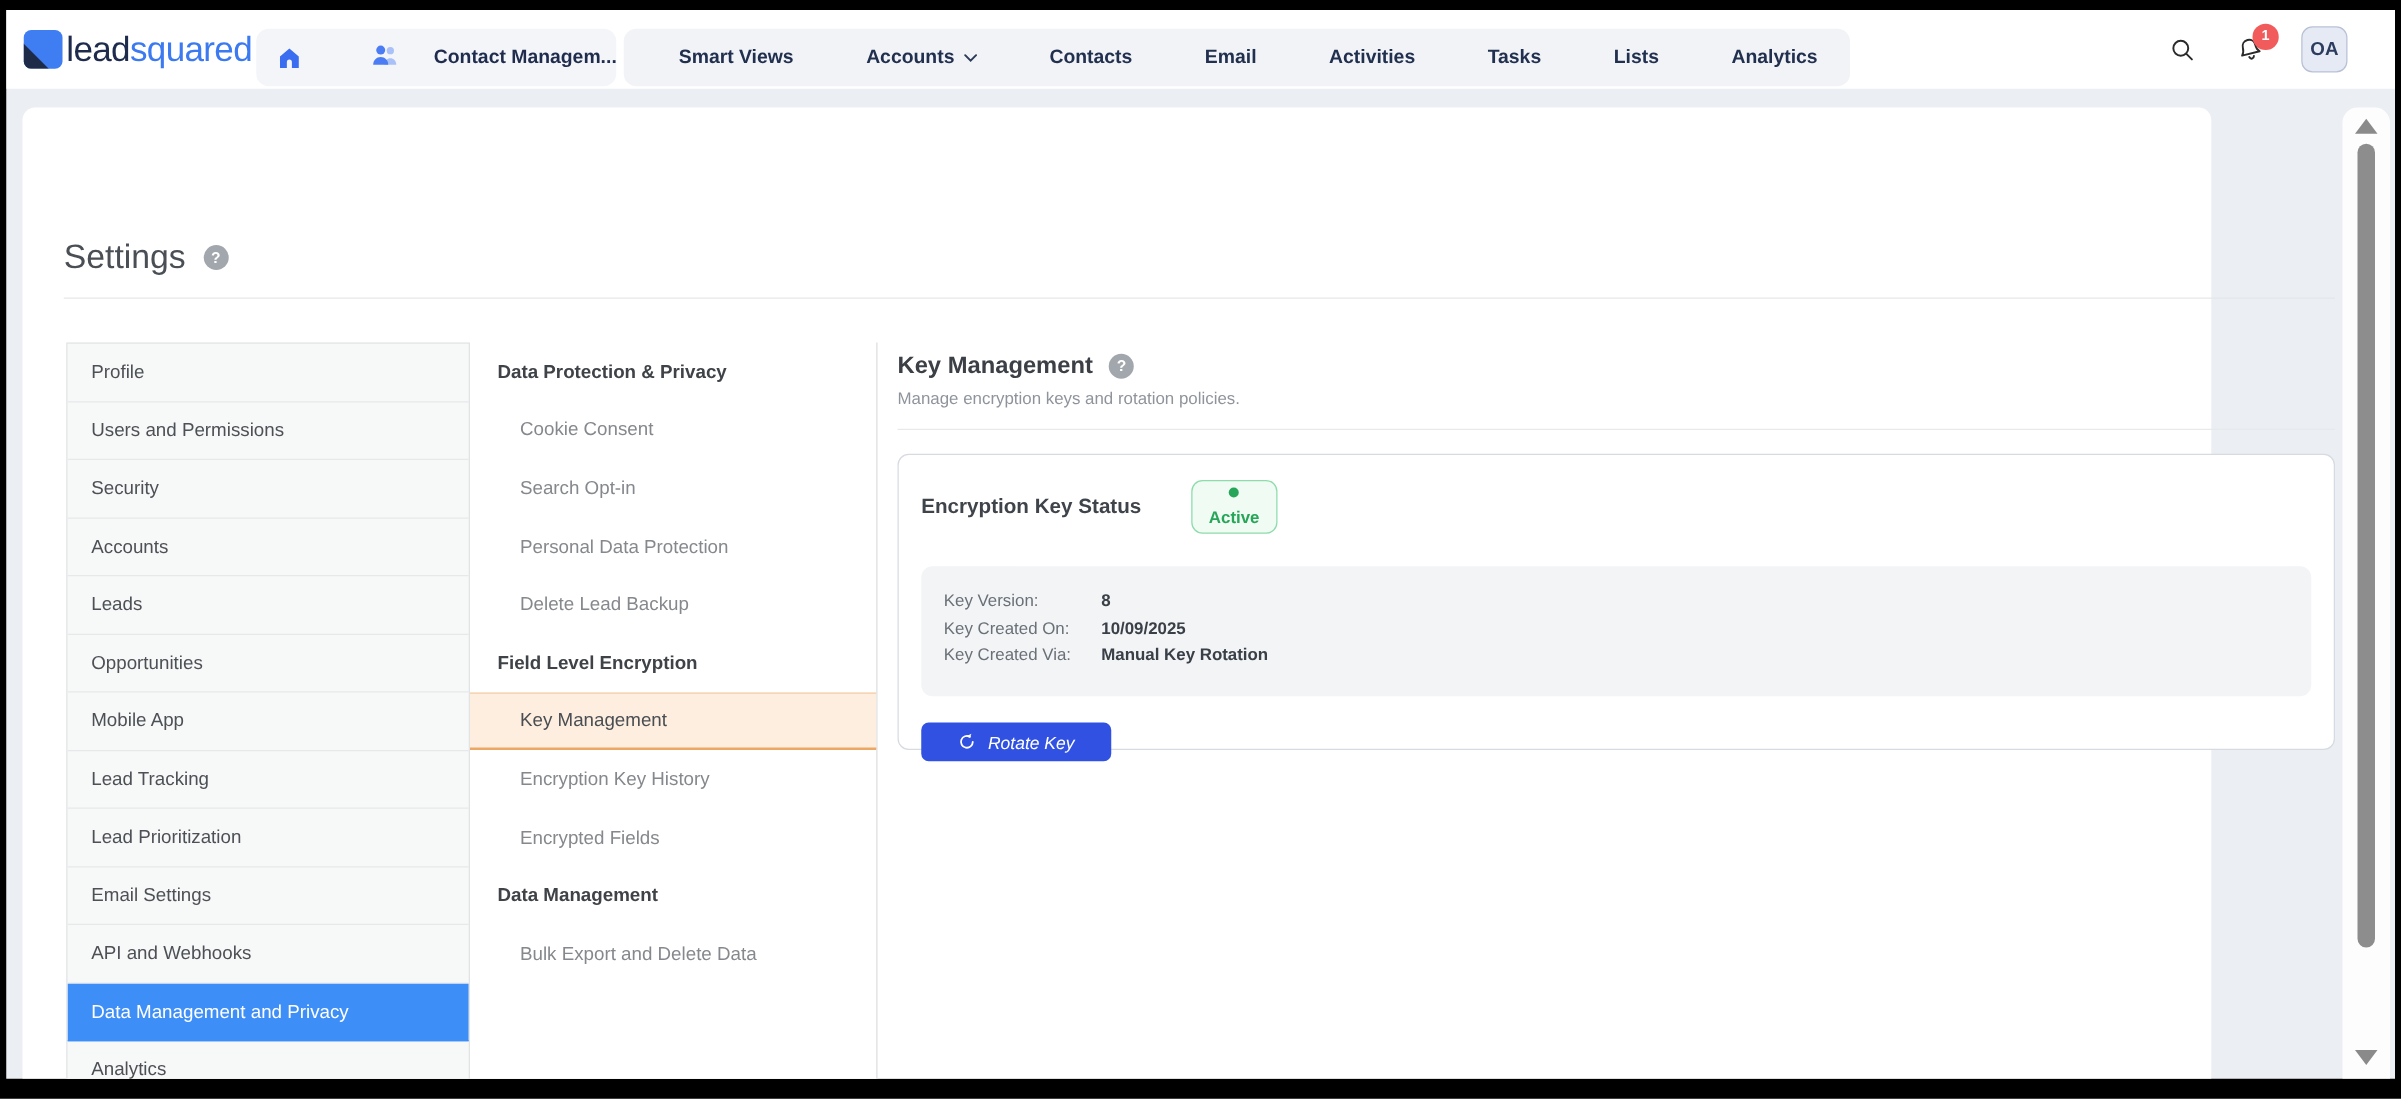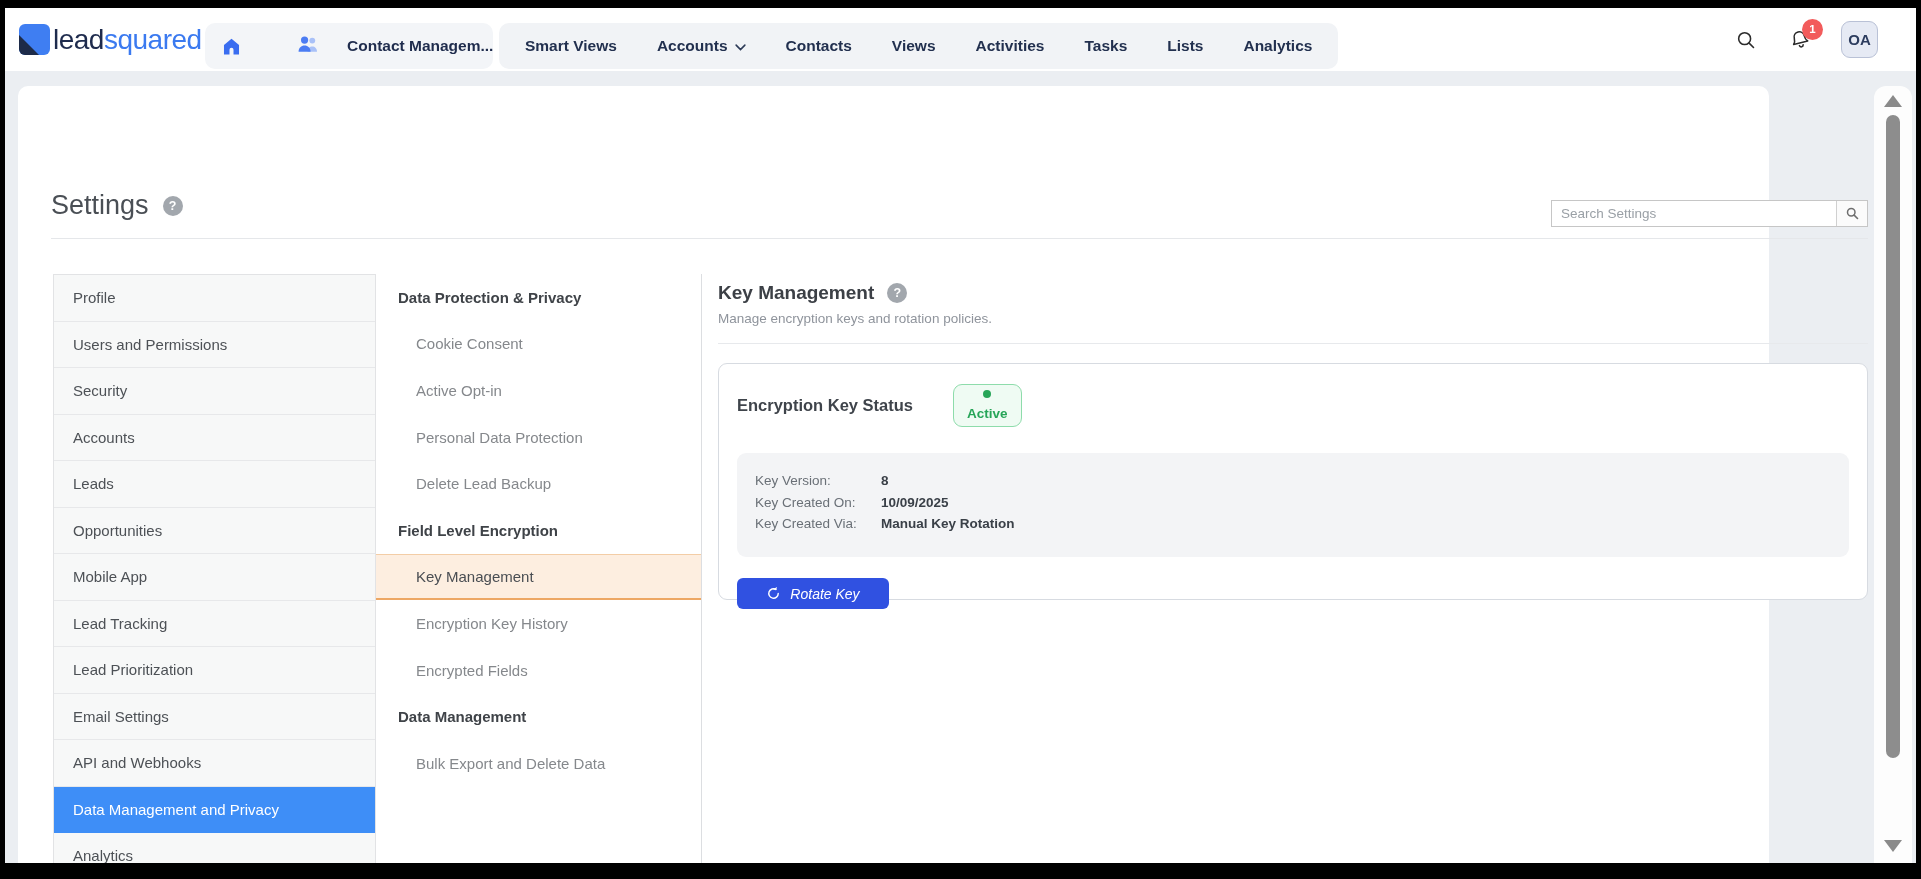--- a/index.html
+++ b/index.html
@@ -12,21 +12,21 @@
   .logo { display:flex; align-items:center; gap:3px; margin-left:14px; cursor:pointer; }
   .logo-mark { position:relative; width:31px; height:31px; border-radius:6px; background:#3f7ef2; overflow:hidden; }
   .logo-mark::after { content:""; position:absolute; left:-2px; bottom:-2px; width:20px; height:20px; background:#1d2b49; clip-path:polygon(0 0,0 100%,100% 100%); border:2px solid #fff; }
   .logo-text { font-size:28px; letter-spacing:-0.5px; font-weight:500; }
   .logo-text .lead { color:#1e2b4d; }
   .logo-text .squared { color:#3b7af0; }
   .app-selector { position:absolute; left:200px; top:15px; height:46px; width:288px; background:#f3f5f8; border-radius:10px; display:flex; align-items:center; padding:0 16px; gap:27px; }
   .vsep { width:1px; height:22px; background:#d8dce4; }
   .app-label { font-size:15.5px; font-weight:600; color:#1f2c4d; white-space:nowrap; }
   .nav-strip { position:absolute; left:494px; top:15px; height:46px; background:#f1f3f6; border-radius:10px; display:flex; align-items:center; padding:0 26px; gap:40px; }
-  .nav-item { font-size:15.5px; font-weight:600; color:#22304f; display:flex; align-items:center; gap:7px; cursor:pointer; white-space:nowrap; }
+  .nav-item { font-size:15.5px; font-weight:600; color:#22304f; display:flex; align-items:center; gap:7px; cursor:pointer; white-space:nowrap;margin-left:18px; }
   .top-right { position:absolute; right:38px; top:0; height:63px; display:flex; align-items:center; gap:28px; }
   .icon-btn { position:relative; width:26px; height:26px; display:flex; align-items:center; justify-content:center; cursor:pointer; }
   .badge { position:absolute; top:-8px; right:-10px; min-width:21px; height:21px; border-radius:50%; background:#f25b5b; color:#fff; font-size:11.5px; font-weight:700; display:flex; align-items:center; justify-content:center; }
   .avatar { width:37px; height:37px; border-radius:9px; background:#e6eaf4; border:1.5px solid #b9c1d6; color:#2c3c5e; font-size:15px; font-weight:700; display:flex; align-items:center; justify-content:center; cursor:pointer; }
 
   
   .panel { position:absolute; left:13px; top:78px; width:1751px; height:777px; background:#fff; border-radius:10px 10px 0 0; }
   .scrollbar { position:absolute; left:1869px; top:78px; width:38px; height:777px; background:#fdfdfd; border-radius:12px 12px 0 0; }
   .sb-up, .sb-down { position:absolute; left:50%; transform:translateX(-50%); width:0; height:0; cursor:pointer; }
   .sb-up { top:9px; border-left:9px solid transparent; border-right:9px solid transparent; border-bottom:12px solid #8a8a8a; }
@@ -114,21 +114,21 @@
       <span class="nav-item">
           <span>Accounts</span>
           <span><svg width="11" height="7" viewBox="0 0 12 8">
               <path d="M1 1.3 6 6.3 11 1.3" stroke="#2c3a57" stroke-width="1.8" fill="none" stroke-linecap="round"></path>
             </svg></span>
         </span>
       <span class="nav-item">
           <span>Contacts</span>
         </span>
       <span class="nav-item">
-          <span>Views</span>
+          <span>Email</span>
         </span>
       <span class="nav-item">
           <span>Activities</span>
         </span>
       <span class="nav-item">
           <span>Tasks</span>
         </span>
       <span class="nav-item">
           <span>Lists</span>
         </span>
@@ -155,29 +155,20 @@
     </div>
   </div>
 
   <div class="panel">
 
     <div class="page-title-row">
       <span class="page-title">Settings</span>
       <span class="help-icon">?</span>
     </div>
 
-    <div class="search-settings">
-      <input type="text" placeholder="Search Settings" style="">
-      <span class="go">
-        <svg width="15" height="15" viewBox="0 0 24 24">
-            <circle cx="10" cy="10" r="6" fill="none" stroke="#6f6f6f" stroke-width="2.4"></circle>
-            <path d="M14.6 14.6 20 20" stroke="#6f6f6f" stroke-width="2.6" stroke-linecap="round"></path>
-          </svg>
-      </span>
-    </div>
 
     <div class="hdivider"></div>
 
     <div class="sidebar">
       <div class="side-item">Profile</div>
       <div class="side-item">Users and Permissions</div>
       <div class="side-item">Security</div>
       <div class="side-item">Accounts</div>
       <div class="side-item">Leads</div>
       <div class="side-item">Opportunities</div>
@@ -187,21 +178,21 @@
       <div class="side-item">Email Settings</div>
       <div class="side-item">API and Webhooks</div>
       <div class="side-item selected">Data Management and Privacy</div>
       <div class="side-item">Analytics</div>
 
     </div>
 
     <div class="submenu">
       <div class="sub-row sub-header">Data Protection &amp; Privacy</div>
       <div class="sub-row sub-item">Cookie Consent</div>
-      <div class="sub-row sub-item">Active Opt-in</div>
+      <div class="sub-row sub-item">Search Opt-in</div>
       <div class="sub-row sub-item">Personal Data Protection</div>
       <div class="sub-row sub-item">Delete Lead Backup</div>
       <div class="sub-row sub-header">Field Level Encryption</div>
       <div class="sub-row sub-item selected">Key Management</div>
       <div class="sub-row sub-item">Encryption Key History</div>
       <div class="sub-row sub-item">Encrypted Fields</div>
       <div class="sub-row sub-header">Data Management</div>
       <div class="sub-row sub-item">Bulk Export and Delete Data</div>
     </div>
 

